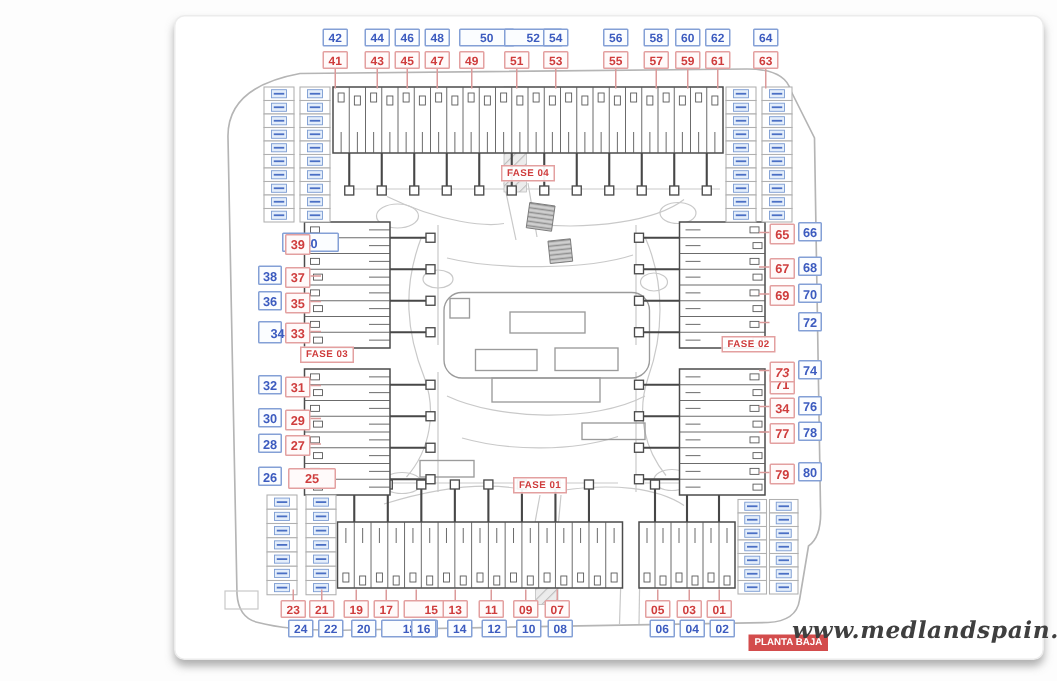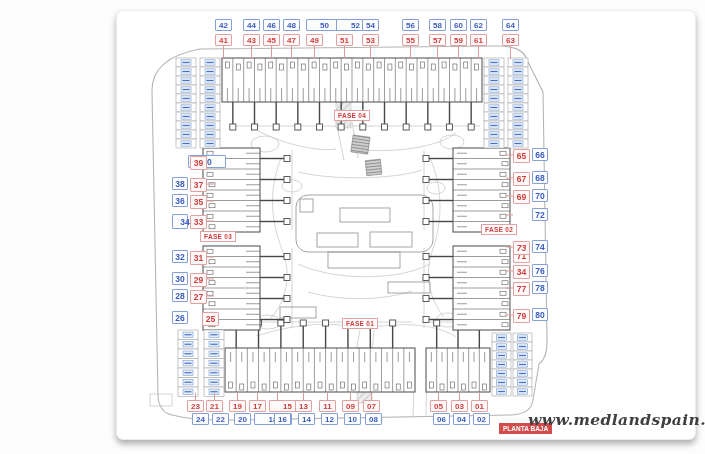--- a/index.html
+++ b/index.html
@@ -724,21 +724,21 @@
       <div class="badge red" style="left: 190px; top: 178px; width: 17px; height: 14px; font-size: 8.5px;">37</div>
       <div class="badge red" style="left: 190px; top: 195px; width: 17px; height: 14px; font-size: 8.5px;">35</div>
       <div class="badge red" style="left: 190px; top: 215px; width: 17px; height: 14px; font-size: 8.5px;">33</div>
       <div class="badge blue" style="left: 172px; top: 250px; width: 16px; height: 13px; font-size: 8.5px;">32</div>
       <div class="badge blue" style="left: 172px; top: 272px; width: 16px; height: 13px; font-size: 8.5px;">30</div>
       <div class="badge blue" style="left: 172px; top: 289px; width: 16px; height: 13px; font-size: 8.5px;">28</div>
       <div class="badge blue" style="left: 172px; top: 311px; width: 16px; height: 13px; font-size: 8.5px;">26</div>
       <div class="badge red" style="left: 190px; top: 251px; width: 17px; height: 14px; font-size: 8.5px;">31</div>
       <div class="badge red" style="left: 190px; top: 273px; width: 17px; height: 14px; font-size: 8.5px;">29</div>
       <div class="badge red" style="left: 190px; top: 290px; width: 17px; height: 14px; font-size: 8.5px;">27</div>
-      <div class="badge red" style="left: 202px; top: 312px; width: 17px; height: 14px; font-size: 8.5px;">25</div>
+      <div class="badge red" style="left: 192px; top: 312px; width: 32px; height: 14px; font-size: 8.5px;">25</div>
       <div class="badge red" style="left: 513px; top: 149px; width: 17px; height: 14px; font-size: 8.5px;">65</div>
       <div class="badge red" style="left: 513px; top: 172px; width: 17px; height: 14px; font-size: 8.5px;">67</div>
       <div class="badge red" style="left: 513px; top: 190px; width: 17px; height: 14px; font-size: 8.5px;">69</div>
       <div class="badge red" style="left: 513px; top: 209px; width: 17px; height: 14px; font-size: 8.5px; margin-top: 40px;">71</div>
       <div class="badge blue" style="left: 532px; top: 148px; width: 16px; height: 13px; font-size: 8.5px;">66</div>
       <div class="badge blue" style="left: 532px; top: 171px; width: 16px; height: 13px; font-size: 8.5px;">68</div>
       <div class="badge blue" style="left: 532px; top: 189px; width: 16px; height: 13px; font-size: 8.5px;">70</div>
       <div class="badge blue" style="left: 532px; top: 208px; width: 16px; height: 13px; font-size: 8.5px;">72</div>
       <div class="badge red" style="left: 513px; top: 241px; width: 17px; height: 14px; font-size: 8.5px; font-style: italic;">73</div>
       <div class="badge red" style="left: 513px; top: 265px; width: 17px; height: 14px; font-size: 8.5px;">34</div>

